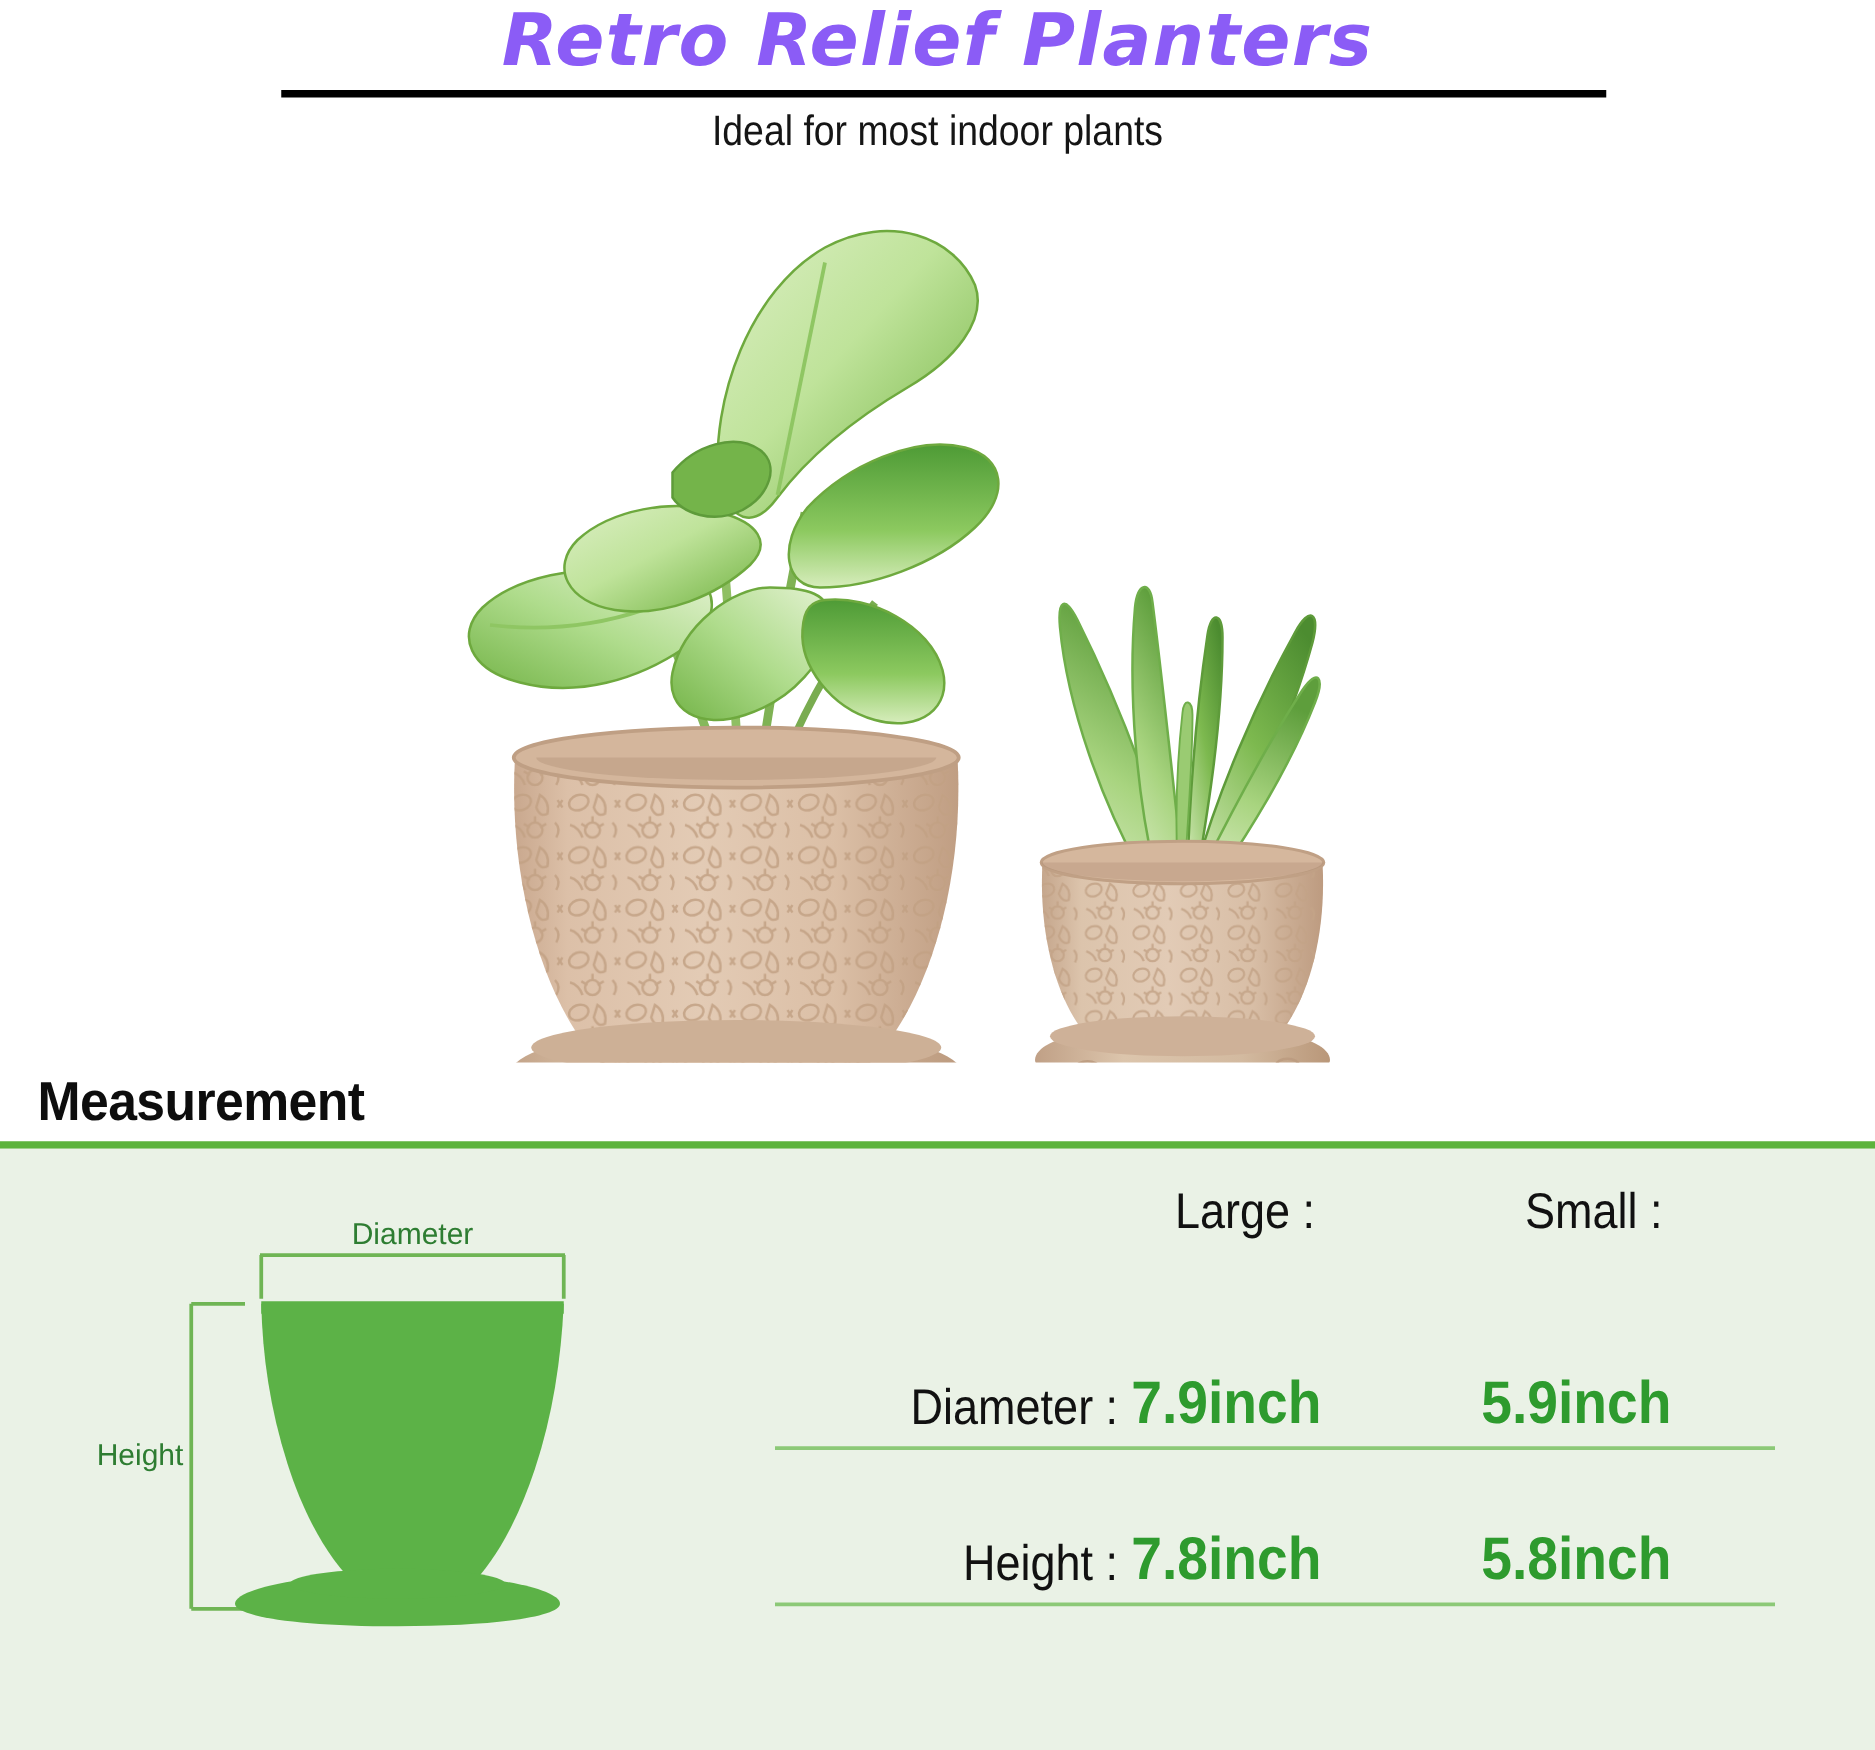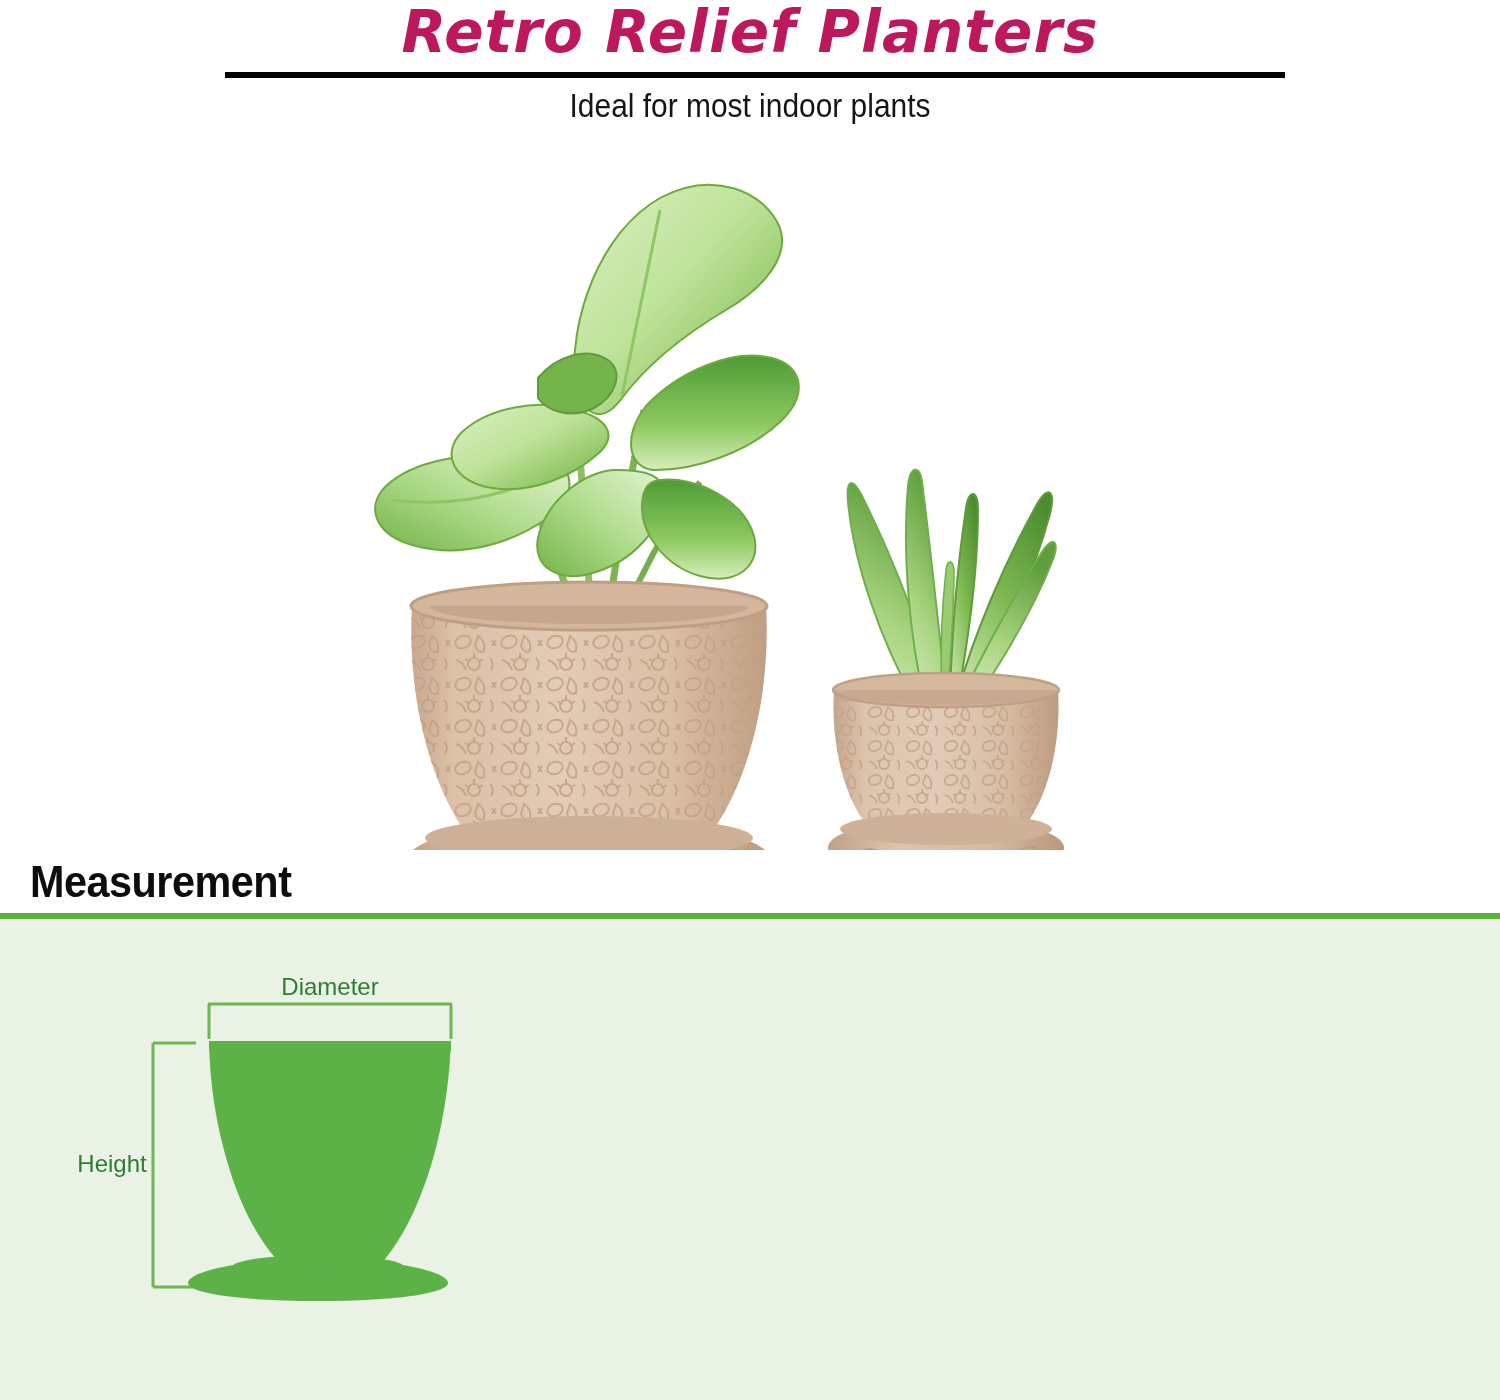--- a/index.html
+++ b/index.html
@@ -25,21 +25,21 @@
   #title {
     position: absolute;
     left: 0; top: 2px;
     width: 1500px;
     text-align: center;
     font-family: "DejaVu Sans", sans-serif;
     font-size: 58px;
     font-weight: bold;
     font-style: italic;
     letter-spacing: 1px;
-    color: #be185d;
+    color: #8b5cf6;
     line-height: 1.05;
     white-space: nowrap;
   }
   #title-rule {
     position: absolute;
     left: 225px; top: 72px;
     width: 1060px;
     height: 6px;
     background: #000000;
   }
@@ -358,13 +358,27 @@
     <text x="112" y="253" text-anchor="middle" font-family="Liberation Sans, sans-serif" font-size="24" fill="#2E7D32">Height</text>
 
     <g>
       <path d="M209 124 L451 124 C449 168 442 214 428 256 C414 298 396 330 376 350 L286 350 C264 330 244 296 230 252 C216 208 210 166 209 124 Z" fill="#5CB247"></path>
       <path d="M209 122 L451 122 L451 132 L209 132 Z" fill="#5CB247"></path>
       <path d="M248 344 C214 348 188 356 188 364 C188 374 238 382 318 382 C398 382 448 374 448 364 C448 356 422 348 388 344 Z" fill="#5CB247"></path>
       <ellipse cx="318" cy="348" rx="86" ry="12" fill="#5CB247"></ellipse>
     </g>
   </svg>
 
+  <div id="spec-table">
+    <div class="col-head large">Large :</div>
+    <div class="col-head small">Small :</div>
+
+    <div class="row-label" id="label-diameter">Diameter :</div>
+    <div class="row-value" id="val-diameter-large">7.9inch</div>
+    <div class="row-value" id="val-diameter-small">5.9inch</div>
+    <div class="row-rule" id="rule-1"></div>
+
+    <div class="row-label" id="label-height">Height :</div>
+    <div class="row-value" id="val-height-large">7.8inch</div>
+    <div class="row-value" id="val-height-small">5.8inch</div>
+    <div class="row-rule" id="rule-2"></div>
+  </div>
 </div>
 
 </body></html>

